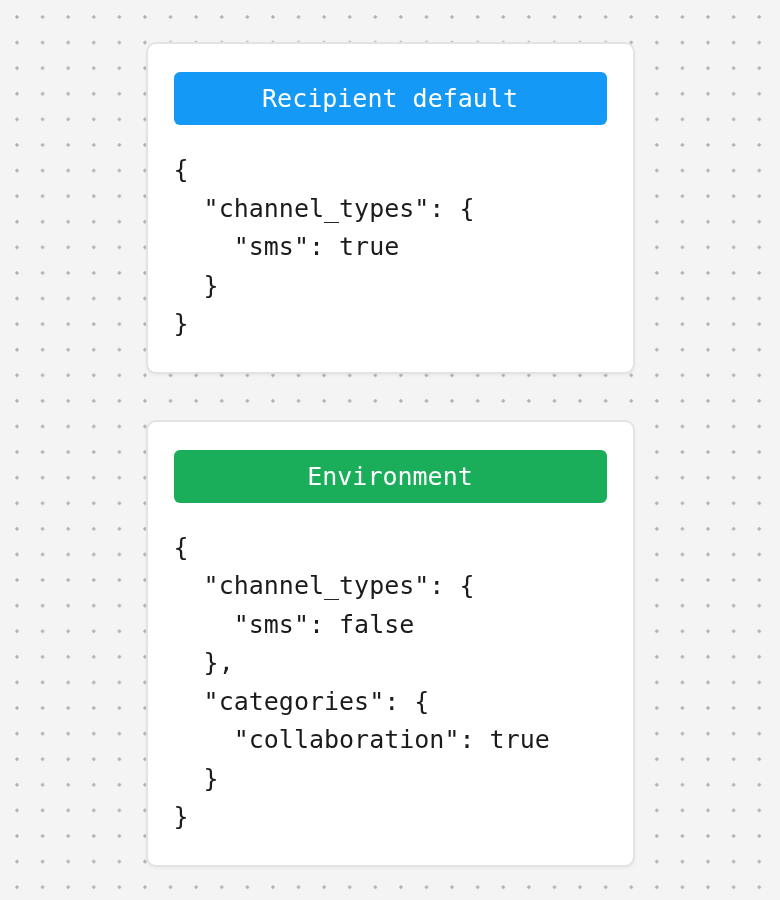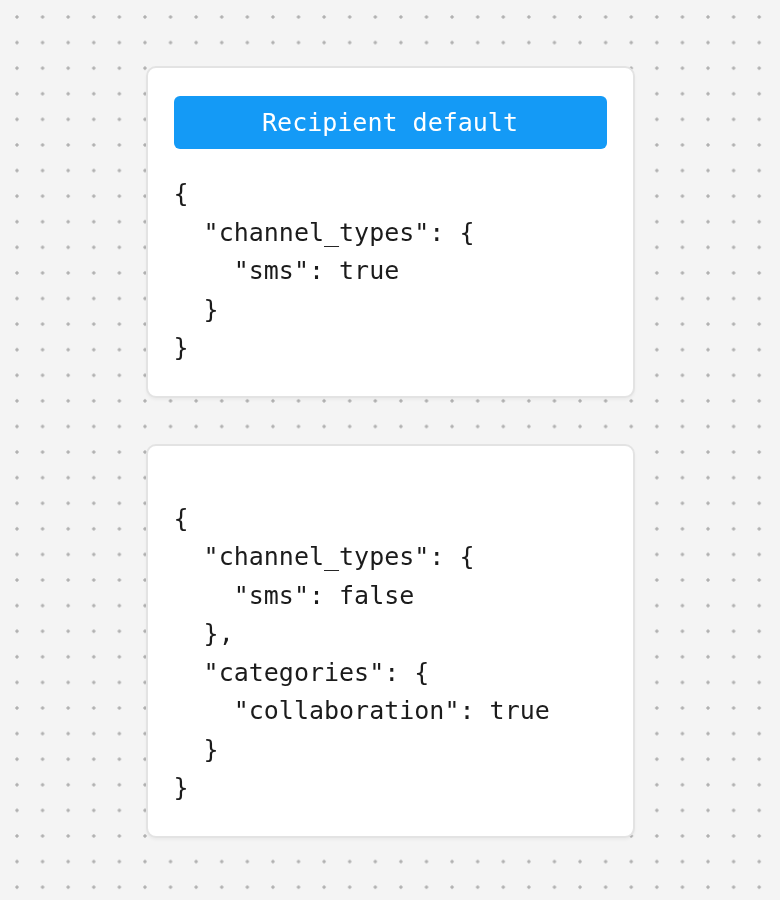--- a/index.html
+++ b/index.html
@@ -13,21 +13,21 @@
     background-color: #f4f4f4;
     background-image: radial-gradient(circle, #b0b0b0 1.3px, rgba(176,176,176,0) 2px);
     background-size: 25.6px 25.6px;
     background-position: 4.2px 4.2px;
     font-family: "DejaVu Sans Mono", "Liberation Mono", monospace;
   }
   .canvas {
     box-sizing: border-box;
     width: 780px;
     height: 900px;
-    padding-top: 66px;
+    padding-top: 42px;
     display: flex;
     flex-direction: column;
     align-items: center;
     gap: 46px;
   }
   .card {
     box-sizing: border-box;
     width: 489px;
     background: #ffffff;
     border: 2px solid #e3e3e3;
@@ -65,20 +65,23 @@
       <span>Recipient default</span>
     </div>
     <pre class="code">{
   "channel_types": {
     "sms": true
   }
 }</pre>
   </section>
 
   <section class="card">
+    <div class="card-header" style="background-color: rgb(26, 174, 91);">
+      <span>Environment</span>
+    </div>
     <pre class="code">{
   "channel_types": {
     "sms": false
   },
   "categories": {
     "collaboration": true
   }
 }</pre>
   </section>
 

